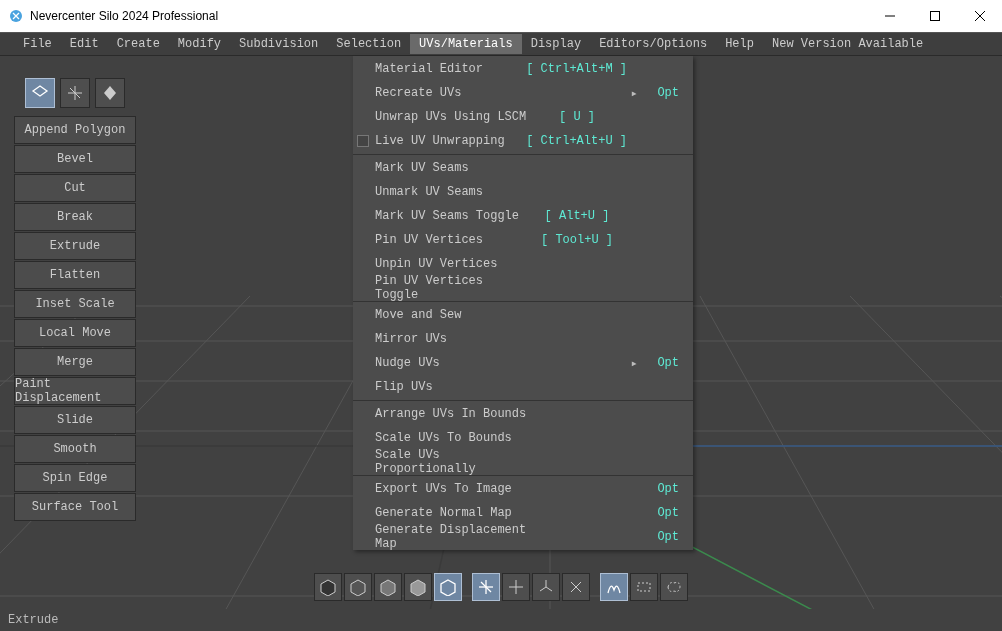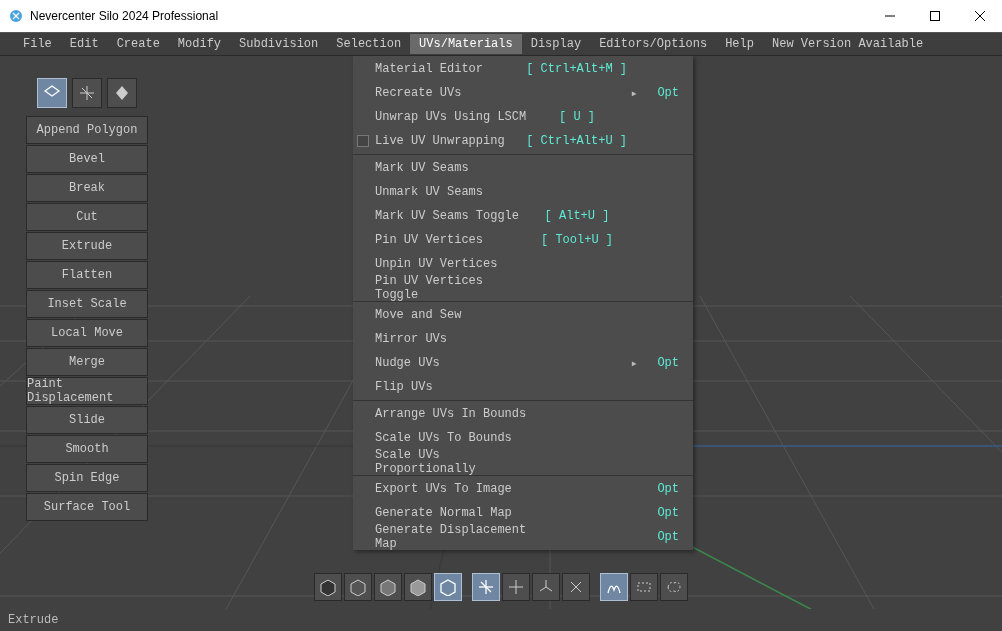--- a/index.html
+++ b/index.html
@@ -66,21 +66,21 @@
     top: 56px; left:0; right:0; bottom: 22px;
     background: #414141;
     overflow:hidden;
   }
   .grid-svg {
     position:absolute; inset:0; width:100%; height:100%;
   }
   
   .side-panel {
     position: absolute;
-    top: 78px; left: 26px;
+    top: 78px; left: 14px;
     width: 122px;
     display:flex; flex-direction:column;
     gap:0;
     z-index:5;
   }
   .tool-icons-row {
     display:flex; gap:5px; margin-bottom:8px;
     justify-content:center;
   }
   .tool-icon-btn {
@@ -272,22 +272,22 @@
         </svg>
     </div>
     <div class="tool-icon-btn">
       <svg width="18" height="18" viewBox="0 0 18 18">
           <polygon points="9,2 15,9 9,16 3,9" fill="#ccc"></polygon>
         </svg>
     </div>
   </div>
   <div class="tool-btn">Append Polygon</div>
   <div class="tool-btn">Bevel</div>
+  <div class="tool-btn">Cut</div>
   <div class="tool-btn">Break</div>
-  <div class="tool-btn">Cut</div>
   <div class="tool-btn">Extrude</div>
   <div class="tool-btn">Flatten</div>
   <div class="tool-btn">Inset Scale</div>
   <div class="tool-btn">Local Move</div>
   <div class="tool-btn">Merge</div>
   <div class="tool-btn">Paint Displacement</div>
   <div class="tool-btn">Slide</div>
   <div class="tool-btn">Smooth</div>
   <div class="tool-btn">Spin Edge</div>
   <div class="tool-btn">Surface Tool</div>

